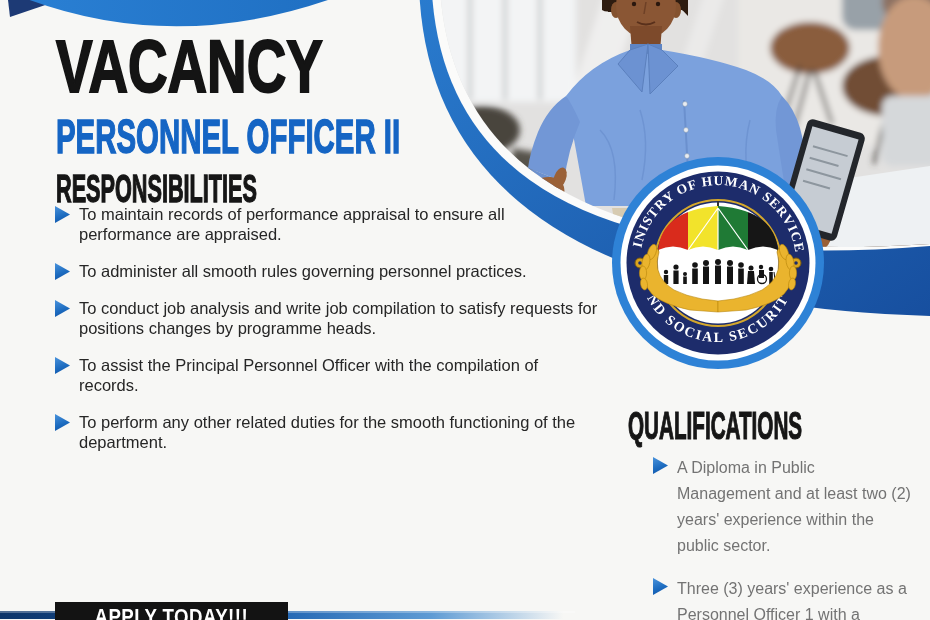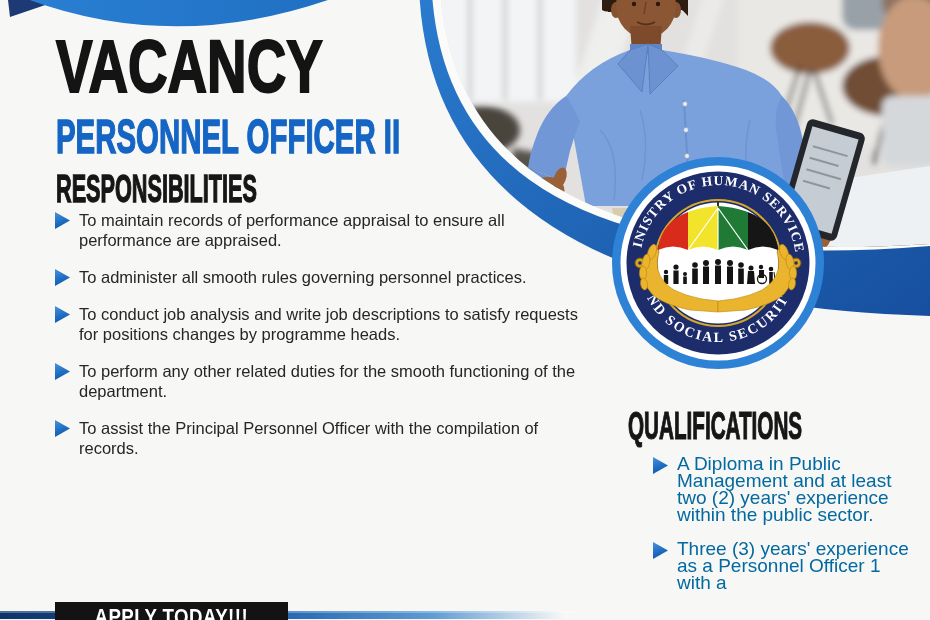--- a/index.html
+++ b/index.html
@@ -16,24 +16,24 @@
   .title{left:56px;top:30px;font-size:74px;color:#141414;
     transform:scaleX(.74);-webkit-text-stroke:2px #141414;}
   .position{left:56px;top:112px;font-size:49px;color:#1565c4;
     transform:scaleX(.60);-webkit-text-stroke:1.5px #1565c4;}
   .resp-head{left:56px;top:170px;font-size:38px;color:#161616;
     transform:scaleX(.57);-webkit-text-stroke:1.3px #161616;}
   .qual-head{left:628px;top:406px;font-size:39px;color:#161616;
     transform:scaleX(.53);-webkit-text-stroke:1.2px #161616;}
   ul.blist{list-style:none;margin:0;padding:0;}
   ul.blist li{display:flex;gap:9px;margin-bottom:17px;}
-  .resp-list{left:55px;top:210px;width:545px;}
+  .resp-list{left:55px;top:204px;width:545px;}
   .resp-list .btext{width:535px;font-size:16.5px;line-height:20px;color:#262626;}
   .qual-list{left:653px;top:455px;width:258px;}
-  .qual-list .btext{width:240px;font-size:19px;line-height:17px;color:#0369a1;}
+  .qual-list .btext{width:240px;font-size:16px;line-height:26px;color:#737373;}
   .qual-list li{margin-bottom:19px;}
   .qual-or{padding-left:25px;margin-bottom:17px;font-size:16.5px;color:#262626;}
   .arrow{
     flex:none;width:15px;height:17px;margin-top:2px;
     background:linear-gradient(160deg,#4a93dc 0%,#1d6cc0 55%,#0d4fa2 100%);
     clip-path:polygon(0 0,100% 50%,0 100%);
   }
   .apply-box{
     left:55px;top:602px;width:233px;height:30px;background:#131313;
     display:flex;align-items:flex-start;justify-content:center;z-index:6;
@@ -239,29 +239,29 @@
     <li>
       <span class="arrow"></span>
       <div class="btext">To maintain records of performance appraisal to ensure all performance are appraised.</div>
     </li>
     <li>
       <span class="arrow"></span>
       <div class="btext">To administer all smooth rules governing personnel practices.</div>
     </li>
     <li>
       <span class="arrow"></span>
-      <div class="btext">To conduct job analysis and write job descriptions to satisfy requests for positions changes by programme heads.</div>
+      <div class="btext">To conduct job analysis and write job compilation to satisfy requests for positions changes by programme heads.</div>
+    </li>
+    <li>
+      <span class="arrow"></span>
+      <div class="btext">To assist the Principal Personnel Officer with the compilation of records.</div>
     </li>
     <li>
       <span class="arrow"></span>
       <div class="btext">To perform any other related duties for the smooth functioning of the department.</div>
-    </li>
-    <li>
-      <span class="arrow"></span>
-      <div class="btext">To assist the Principal Personnel Officer with the compilation of records.</div>
     </li>
   </ul>
 
   <span class="abs h-cond qual-head">QUALIFICATIONS</span>
 
   <ul class="abs blist qual-list">
     <li>
       <span class="arrow"></span>
       <div class="btext">A Diploma in Public Management and at least two (2) years' experience within the public sector.</div>
     </li>

